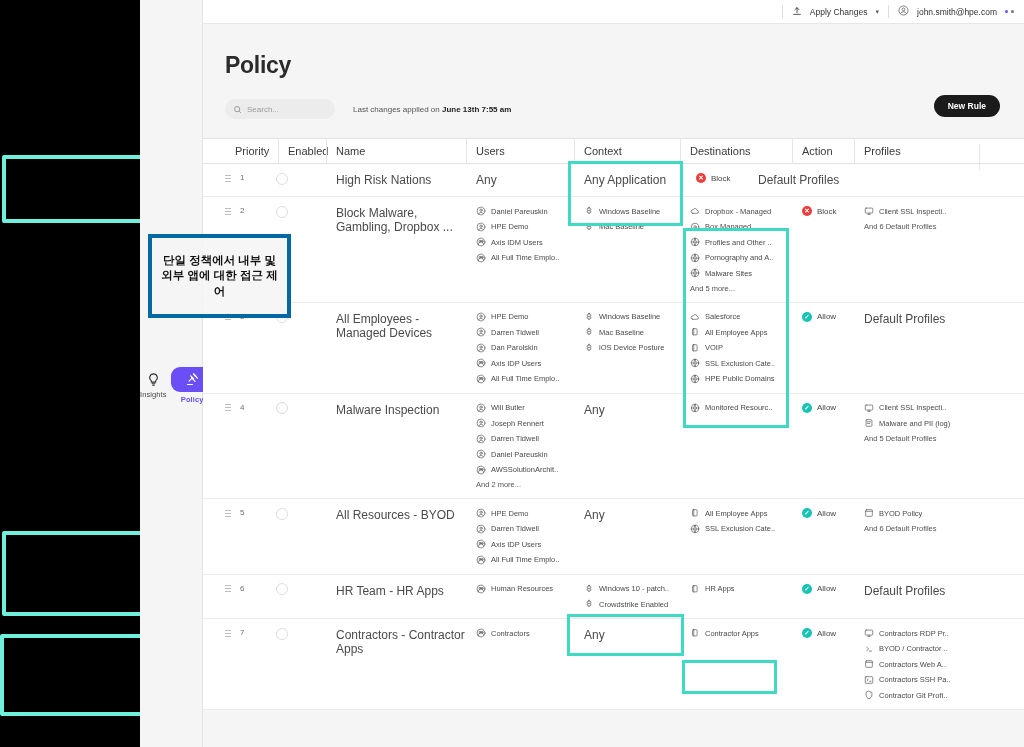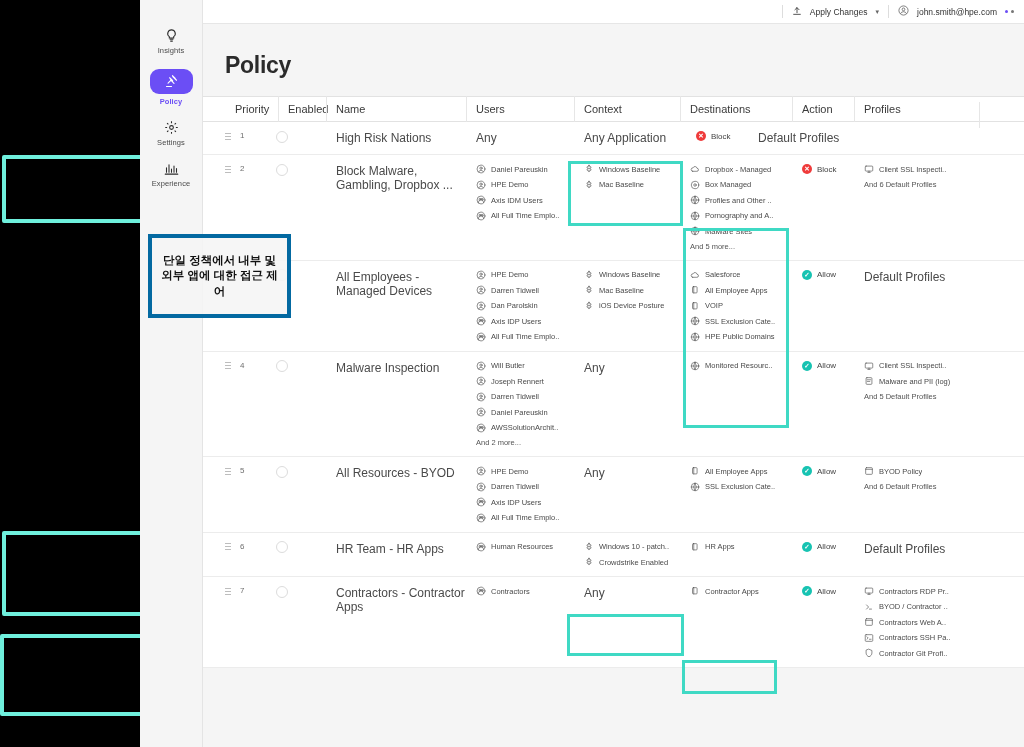--- a/index.html
+++ b/index.html
@@ -30,21 +30,21 @@
   .tb-item { display:flex; align-items:center; gap:8px; cursor:pointer; white-space:nowrap; }
   .caret { font-size:7px; color:#666; }
   .dotgrp { display:flex; gap:3px; align-items:center; margin-left:8px; }
   .dotgrp i { width:3px; height:3px; border-radius:50%; background:#6b4ef5; display:block; }
   .dotgrp i.g { background:#777; }
 
   
   #sidebar {
     position:absolute; left:0; top:0; width:63px; height:747px;
     background:#f5f5f5; border-right:1px solid #e4e4e4;
-    padding-top:22px; display:flex; flex-direction:column; align-items:center; gap:4px;
+    padding-top:22px; display:flex; flex-direction:row; align-items:center; gap:4px;
   }
   .nav {
     width:56px; padding:6px 0 4px; display:flex; flex-direction:column;
     align-items:center; gap:3px; cursor:pointer; border-radius:9px;
   }
   .nav .lbl { font-size:7.5px; color:#4a4a4a; letter-spacing:.1px; }
   .nav svg { display:block; }
   .nav.active { background:#6b4ef5; }
   .nav.active .lbl { color:#6b4ef5; font-weight:bold; }
   .nav.active { background:transparent; }
@@ -223,20 +223,35 @@
     <span class="dotgrp">
         <i></i>
         <i class="g"></i>
       </span>
   </div>
 
   <div id="content">
 
     <div id="title">Policy</div>
 
+    <div id="toolbar">
+      <div id="search">
+        <span>
+          <svg viewBox="0 0 24 24" width="9" height="9" fill="none" stroke="#8e8e8e" stroke-width="2.3">
+            <circle cx="11" cy="11" r="7"></circle>
+              <path d="M16.5 16.5L21 21"></path>
+          </svg>
+        </span>
+        <span class="ph">Search...</span>
+      </div>
+      <div id="lastchg">
+        <span>Last changes applied on </span><b>June 13th 7:55 am</b>
+      </div>
+      <button id="newrule">New Rule</button>
+    </div>
 
     <div id="table">
       <div class="thead">
         <div class="c first col-pri">Priority</div>
         <div class="c col-en">Enabled</div>
         <div class="c col-nm">Name</div>
         <div class="c col-us">Users</div>
         <div class="c col-cx">Context</div>
         <div class="c col-de">Destinations</div>
         <div class="c col-ac">Action</div>

